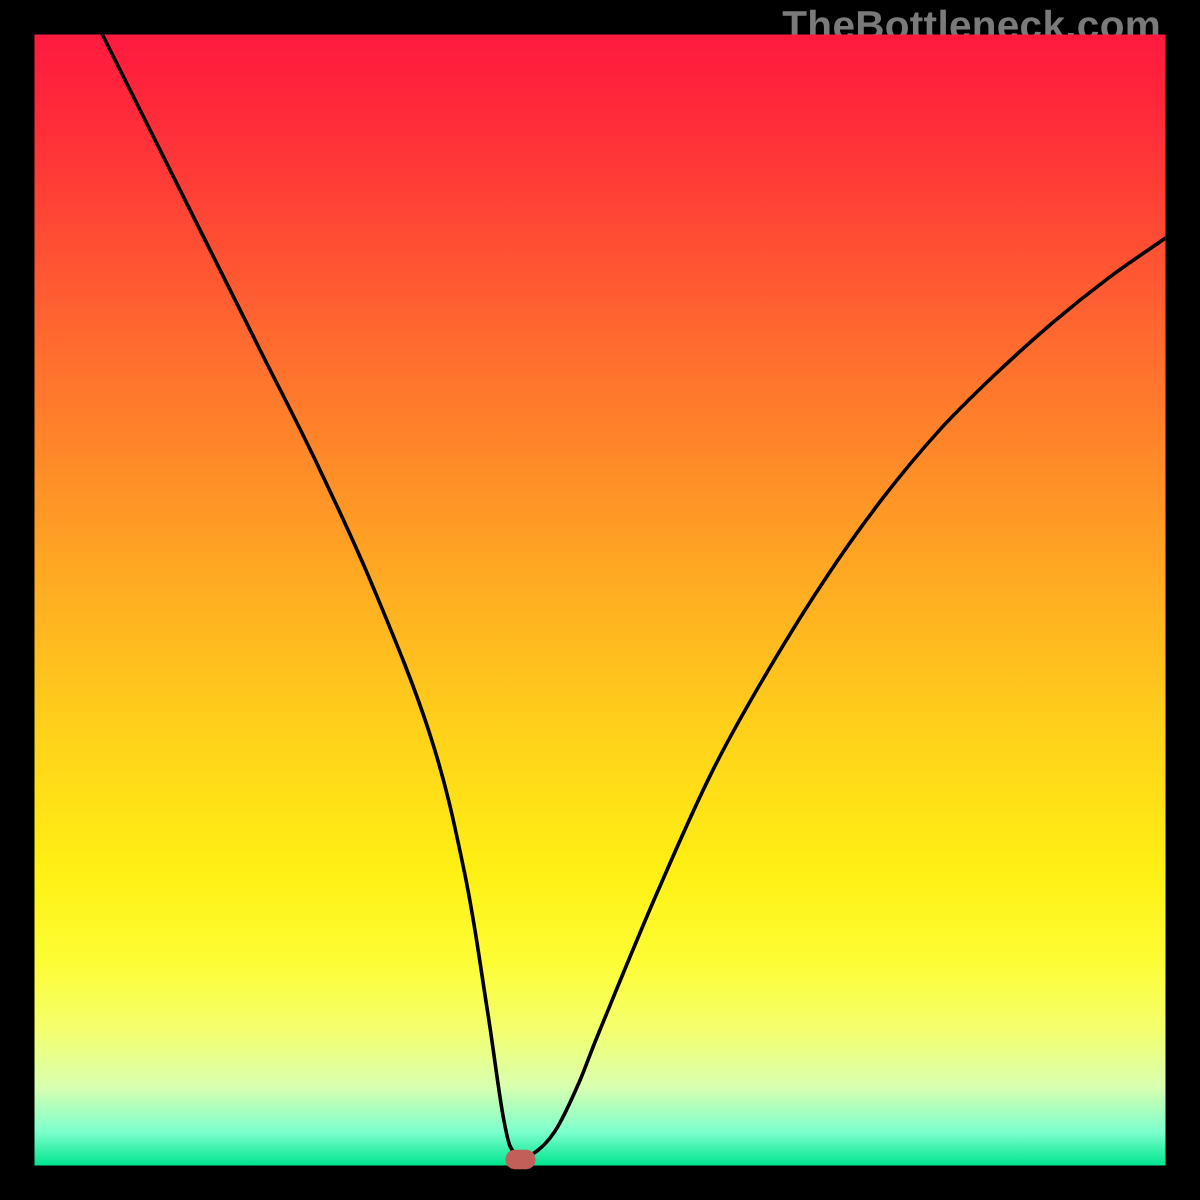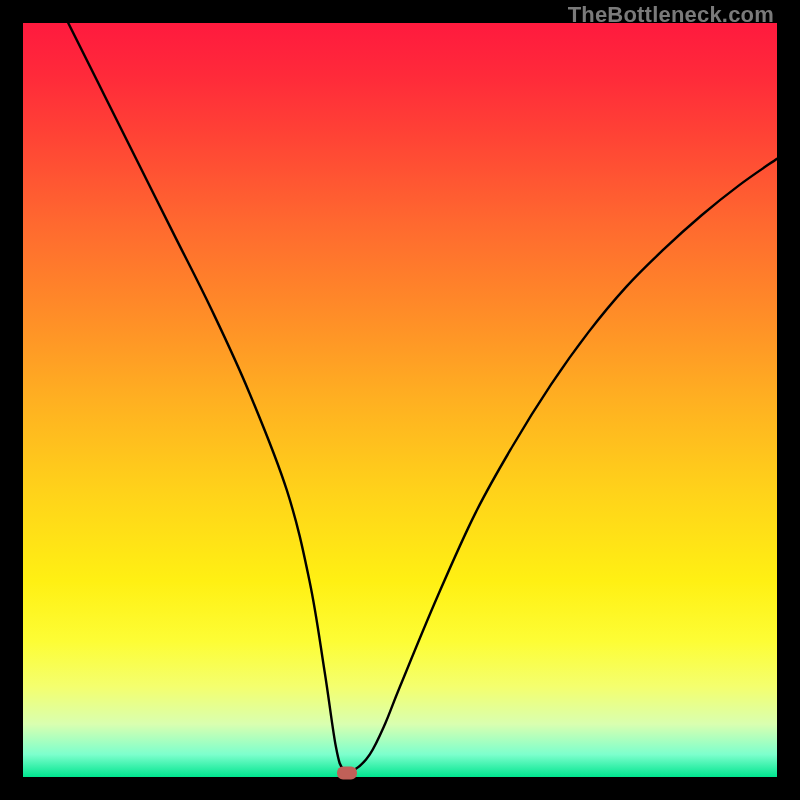--- a/index.html
+++ b/index.html
@@ -39,21 +39,21 @@
       #d9ffb0 93%,
       #7dffcd 97%,
       #00e58f 100%
     );
   }
   .watermark {
     position: absolute;
     top: 2px;
     right: 26px;
     color: #7a7a7a;
-    font-size: 22px;
+    font-size: 27px;
     font-weight: 600;
     letter-spacing: 0.2px;
     user-select: none;
   }
   svg.curve {
     position: absolute;
     left: 0;
     top: 0;
     width: 754px;
     height: 754px;

